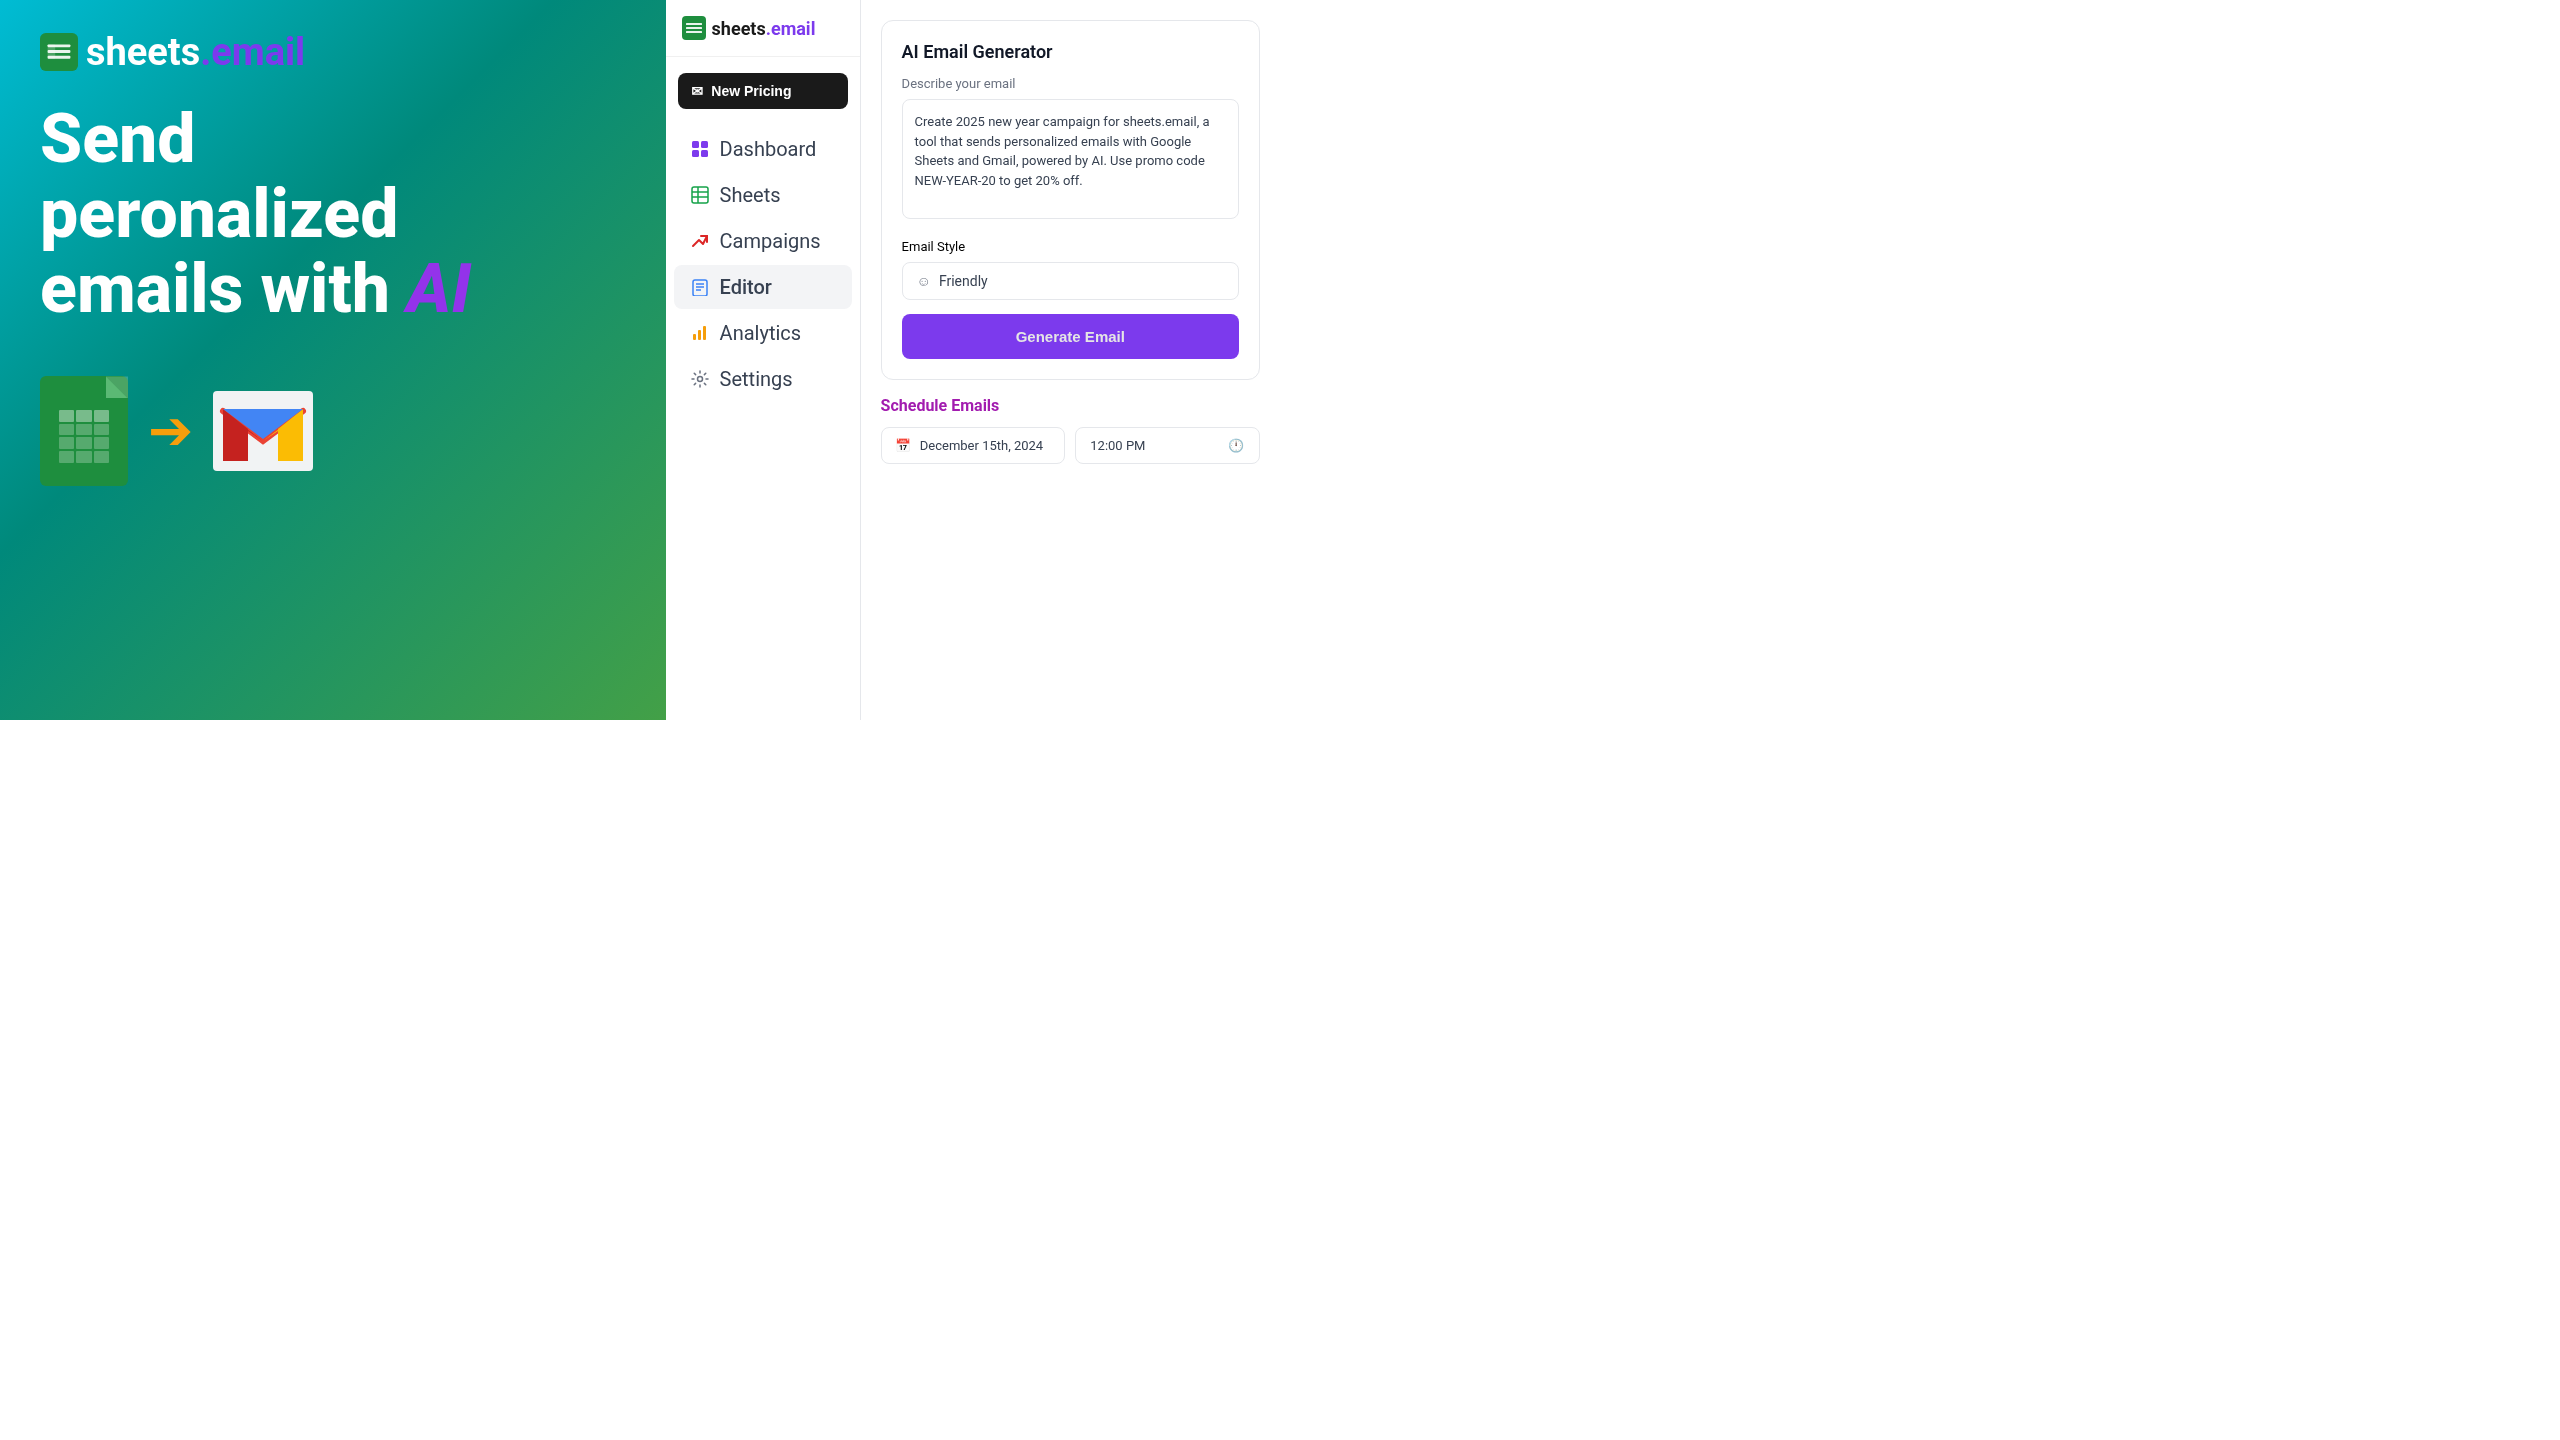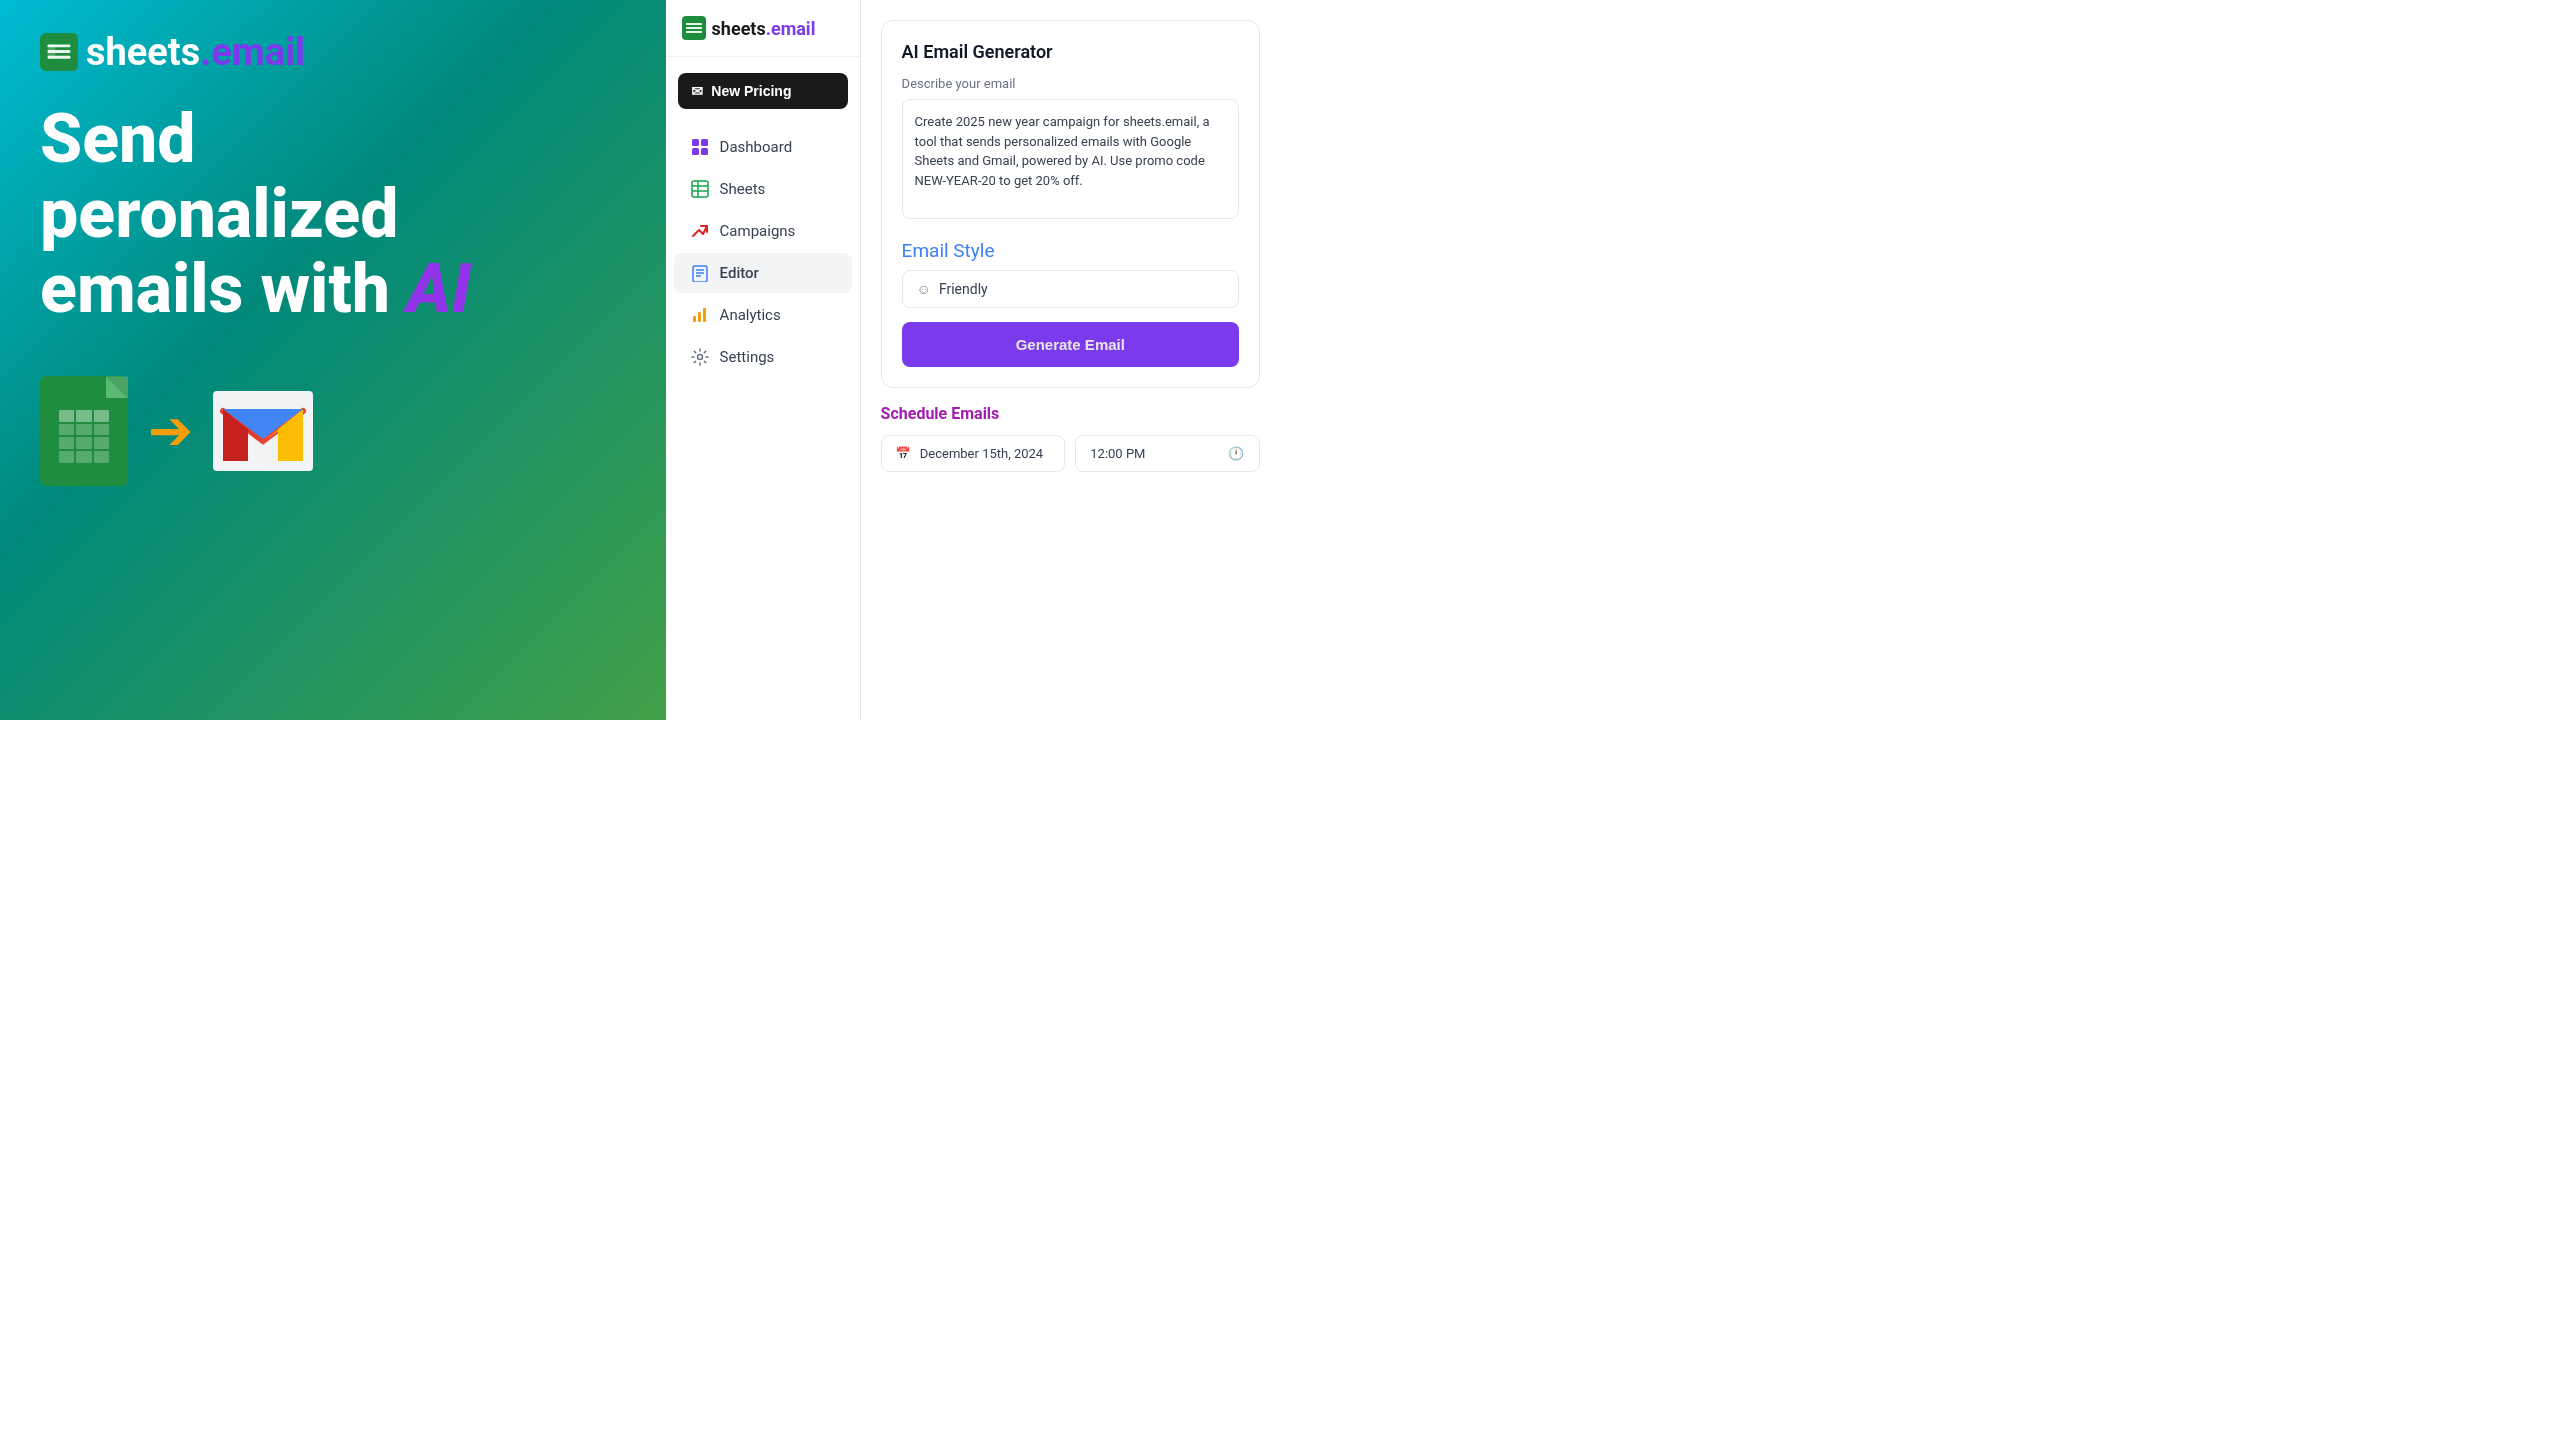--- a/index.html
+++ b/index.html
@@ -181,21 +181,21 @@
       flex: 1;
       padding: 8px 0;
     }
 
     .nav-item {
       display: flex;
       align-items: center;
       gap: 10px;
       padding: 10px 16px;
       cursor: pointer;
-      font-size: 15px;
+      font-size: 20px;
       color: #374151;
       border-radius: 8px;
       margin: 2px 8px;
       transition: background 0.1s;
     }
 
     .nav-item.active {
       background: #f3f4f6;
       font-weight: 500;
     }
@@ -263,22 +263,22 @@
       resize: none;
       height: 120px;
       font-family: inherit;
     }
 
     .email-style-section {
       margin-top: 16px;
     }
 
     .email-style-label {
-      font-size: 19px;
-      color: #3b82f6;
+      font-size: 13px;
+      color: #000000;
       margin-bottom: 8px;
     }
 
     .style-selector {
       border: 1px solid #e5e7eb;
       border-radius: 8px;
       padding: 10px 14px;
       display: flex;
       align-items: center;
       gap: 8px;

